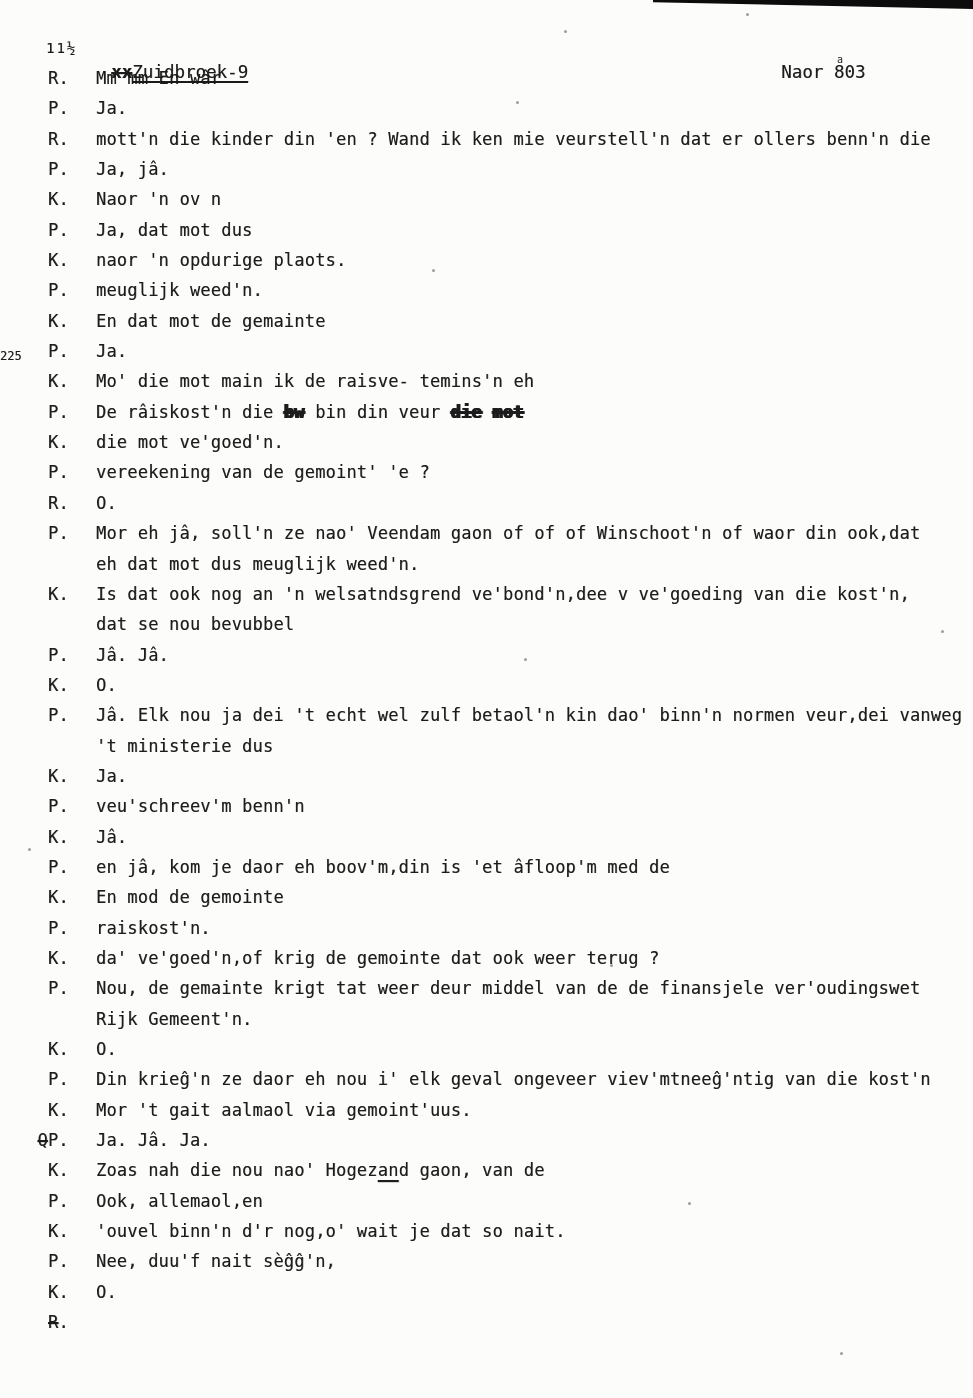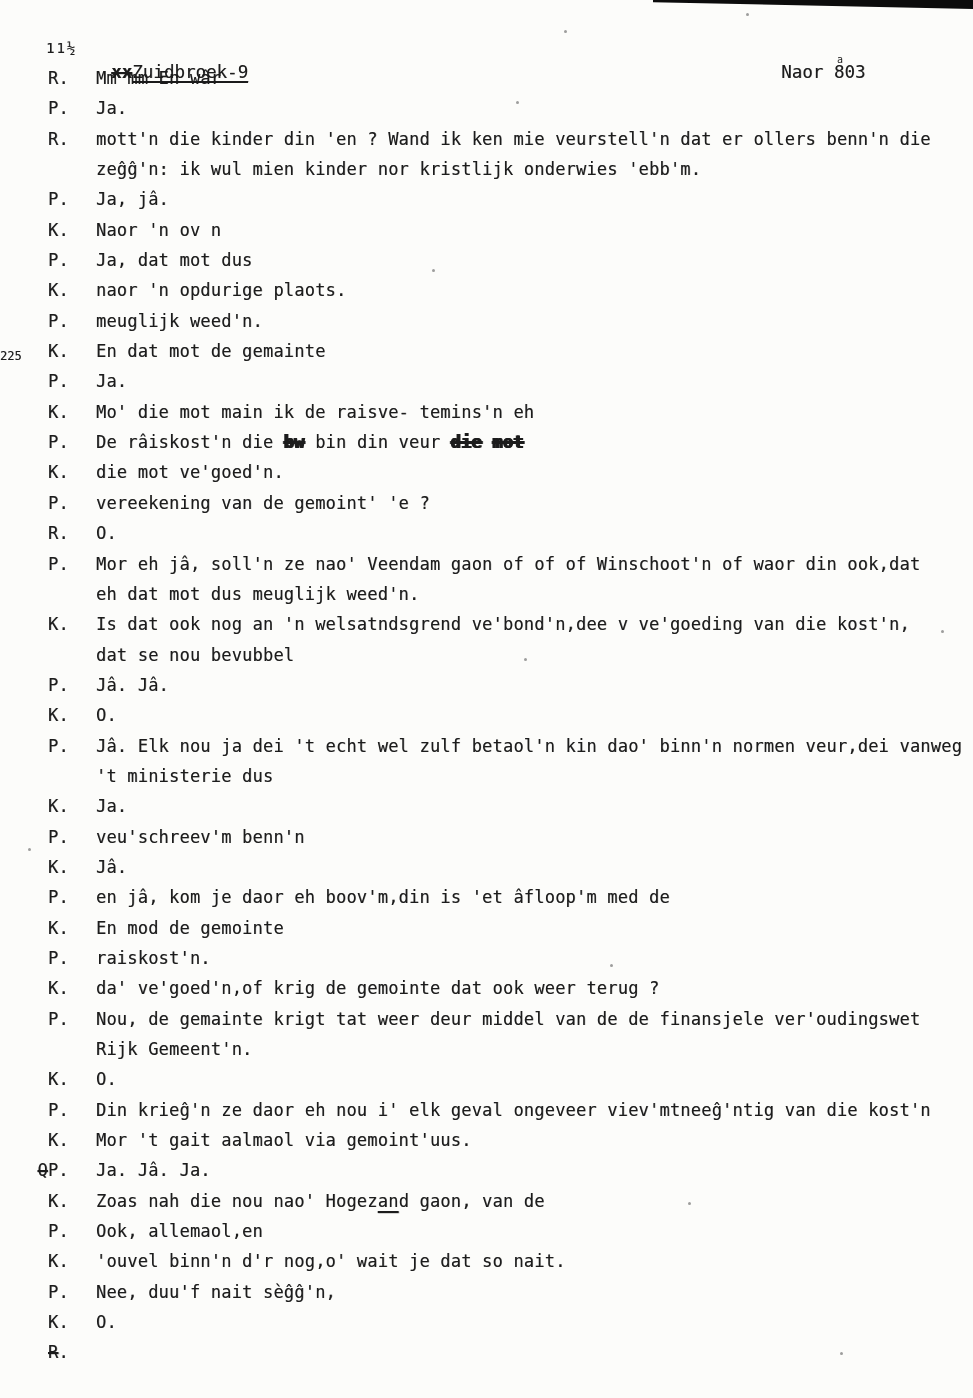--- a/index.html
+++ b/index.html
@@ -62,21 +62,20 @@
       <span>Naor </span><span class="over"><span>8</span><span class="mark">a</span></span><span>03</span>
     </div>
   </div>
 
   <div class="margin-num">225</div>
 
   <div class="transcript" id="transcript">
       <div class="row"><div class="speaker"><span>R.</span></div><div class="text"><span>Mm mm En wâr</span></div></div>
       <div class="row"><div class="speaker"><span>P.</span></div><div class="text"><span>Ja.</span></div></div>
       <div class="row"><div class="speaker"><span>R.</span></div><div class="text"><span>mott'n die kinder din 'en ? Wand ik ken mie veurstell'n dat er ollers benn'n die</span></div></div>
-      <div class="row"><div class="speaker"></div><div class="text"><span>zeĝĝ'n: ik wul mien kinder nor kristlijk onderwies 'ebb'm.</span></div></div>
       <div class="row"><div class="speaker"><span>P.</span></div><div class="text"><span>Ja, jâ.</span></div></div>
       <div class="row"><div class="speaker"><span>K.</span></div><div class="text"><span>Naor 'n ov n</span></div></div>
       <div class="row"><div class="speaker"><span>P.</span></div><div class="text"><span>Ja, dat mot dus</span></div></div>
       <div class="row"><div class="speaker"><span>K.</span></div><div class="text"><span>naor 'n opdurige plaots.</span></div></div>
       <div class="row"><div class="speaker"><span>P.</span></div><div class="text"><span>meuglijk weed'n.</span></div></div>
       <div class="row"><div class="speaker"><span>K.</span></div><div class="text"><span>En dat mot de gemainte</span></div></div>
       <div class="row"><div class="speaker"><span>P.</span></div><div class="text"><span>Ja.</span></div></div>
       <div class="row"><div class="speaker"><span>K.</span></div><div class="text"><span>Mo' die mot main ik de raisve- temins'n eh</span></div></div>
       <div class="row"><div class="speaker"><span>P.</span></div><div class="text"><span>De râiskost'n die </span><span class="heavy">bw</span><span> bin din veur </span><span class="heavy">die</span><span> </span><span class="heavy">mot</span></div></div>
       <div class="row"><div class="speaker"><span>K.</span></div><div class="text"><span>die mot ve'goed'n.</span></div></div>

